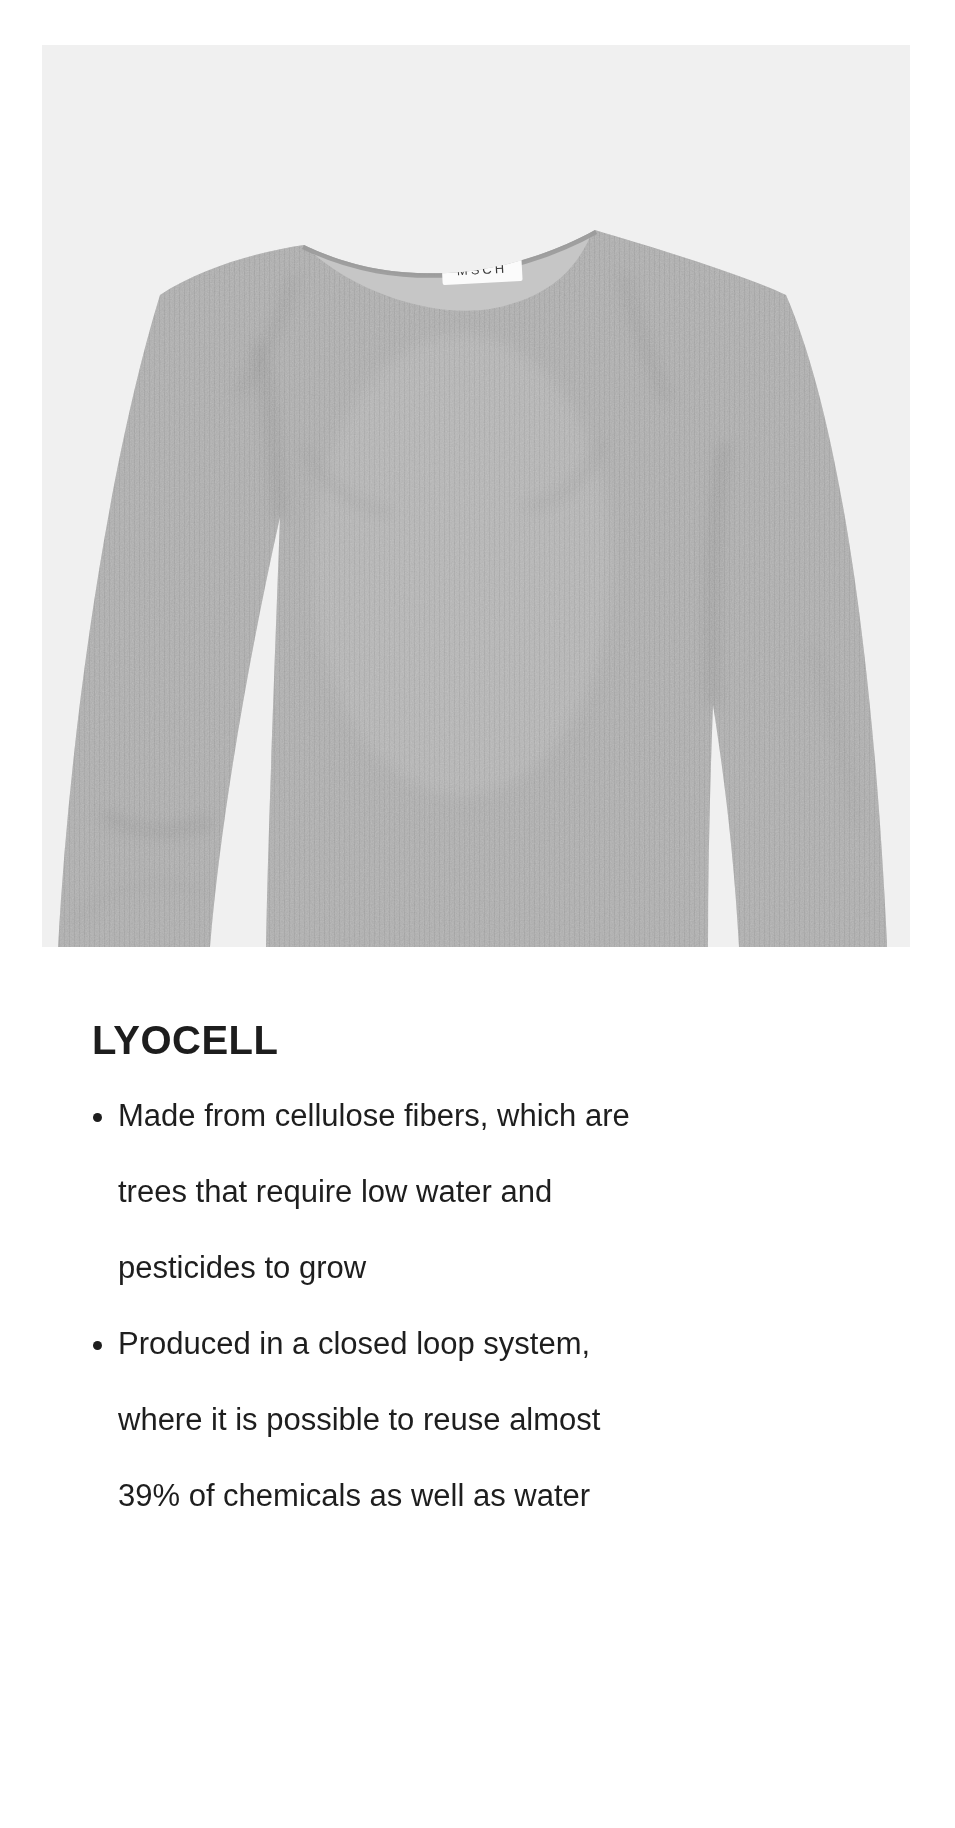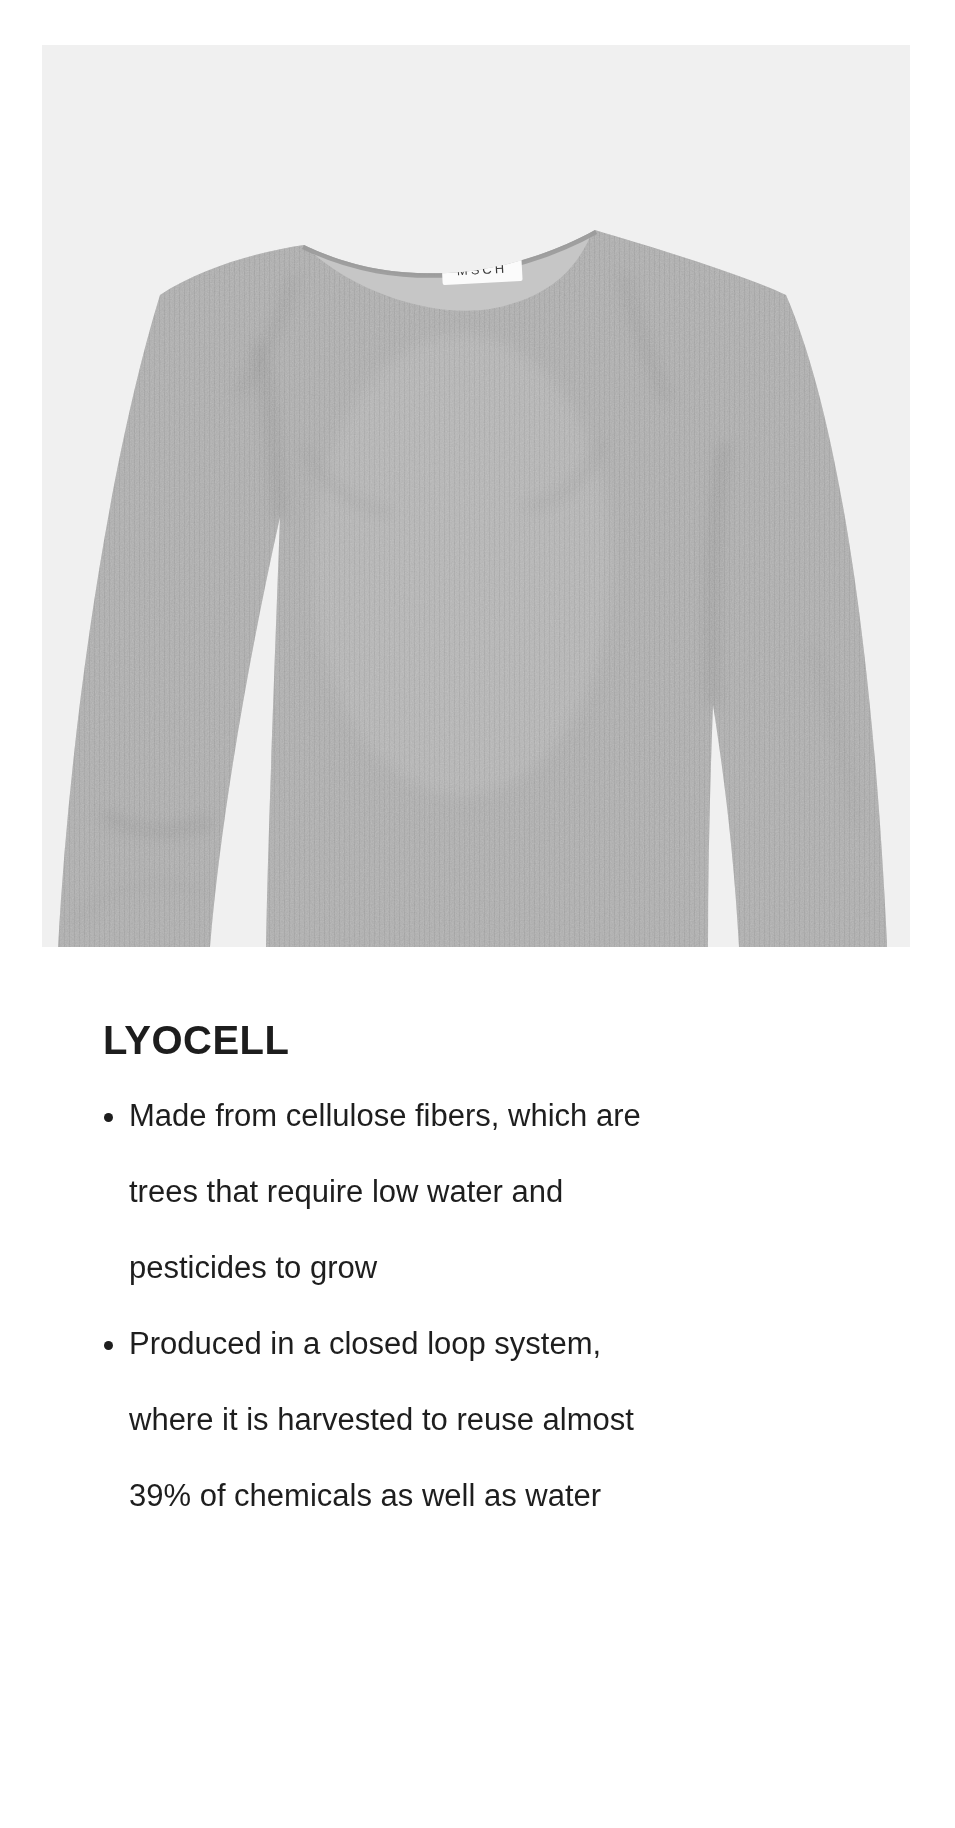--- a/index.html
+++ b/index.html
@@ -16,21 +16,21 @@
     left: 42px;
     top: 45px;
     width: 868px;
     height: 902px;
     margin: 0;
     overflow: hidden;
   }
   .photo svg { display: block; }
   .material-info {
     position: absolute;
-    left: 103px;
+    left: 92px;
     top: 1016px;
     width: 660px;
     color: #1d1d1d;
   }
   .material-info h1 {
     margin: 0 0 17px 0;
     font-size: 40px;
     line-height: 48px;
     font-weight: 700;
     letter-spacing: 0.5px;
@@ -131,19 +131,19 @@
   <section class="material-info">
     <h1>LYOCELL</h1>
     <ul>
       <li>
         <span>Made from cellulose fibers, which are</span>
         <span>trees that require low water and</span>
         <span>pesticides to grow</span>
       </li>
       <li>
         <span>Produced in a closed loop system,</span>
-        <span>where it is harvested to reuse almost</span>
+        <span>where it is possible to reuse almost</span>
         <span>39% of chemicals as well as water</span>
       </li>
     </ul>
   </section>
 
 </div>
 
 </body></html>

